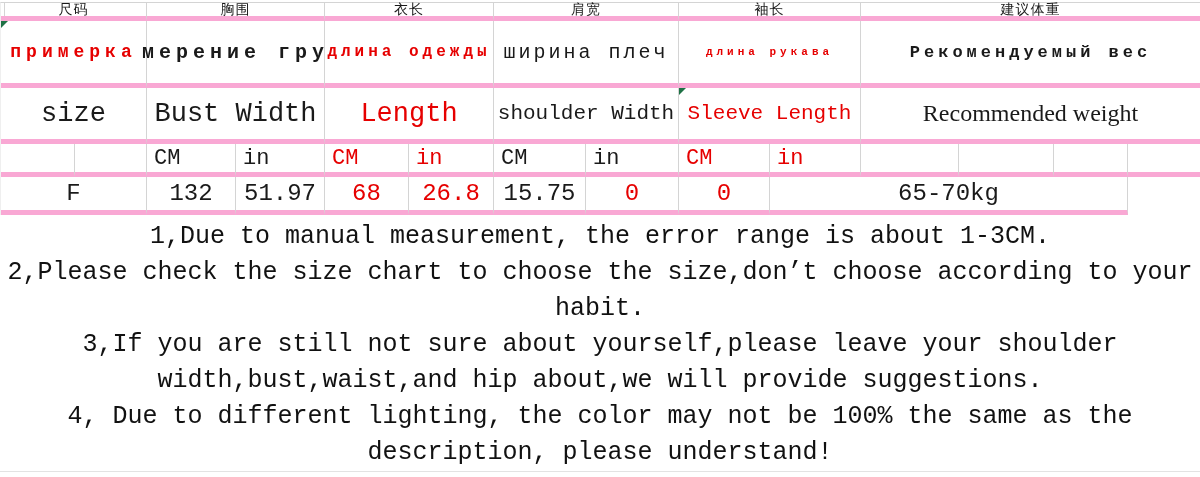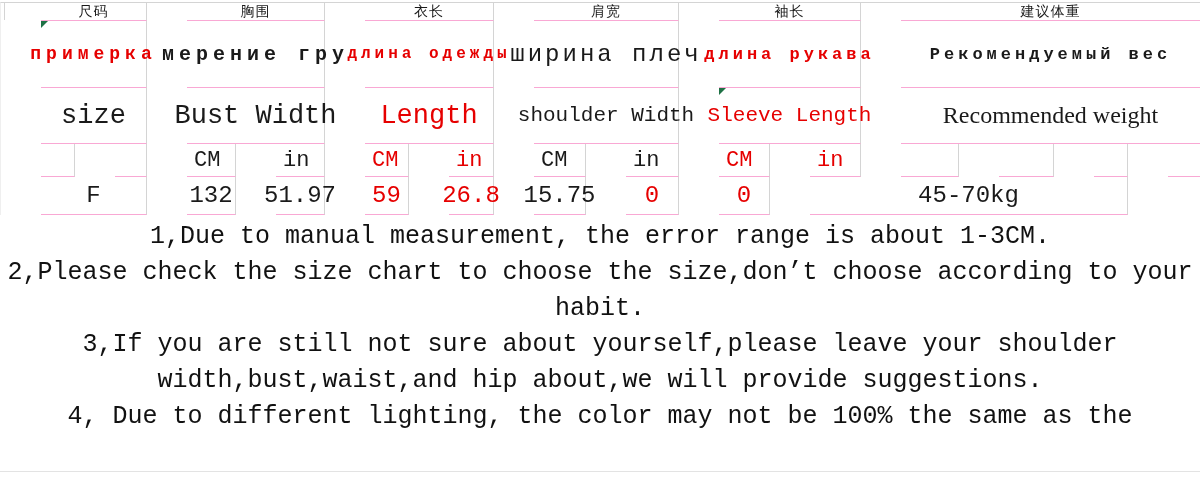--- a/index.html
+++ b/index.html
@@ -3,34 +3,34 @@
 <meta charset="utf-8">
 <style>
   html,body{margin:0;padding:0;background:#fff;}
   #stage{position:relative;width:1200px;height:477px;background:#fff;overflow:hidden;
          font-family:"Liberation Mono","DejaVu Sans Mono",monospace;color:#1a1a1a;}
   
   .tbl{position:absolute;left:0;top:2px;width:1199px;display:grid;
        grid-template-columns:74px 72px 89px 89px 84px 85px 92px 93px 91px 91px 98px 95px 74px 73px;
        grid-template-rows:18px 67px 56px 33px 38px;
        border-top:1px solid #d4d4d4;border-left:1px solid #efefef;}
-  .cell{border-right:1px solid #d4d4d4;border-bottom:1px solid #f9a8d4;
+  .cell{border-right:1px solid #d4d4d4;border-bottom:5px solid #f9a8d4;
         display:flex;align-items:center;justify-content:center;
-        white-space:nowrap;overflow:visible;box-sizing:border-box;position:relative;margin-left:40px;}
+        white-space:nowrap;overflow:visible;box-sizing:border-box;position:relative;}
   .left{justify-content:flex-start;padding-left:7px;}
   
   .sp2{grid-column:span 2;} .sp4{grid-column:span 4;}
   
   .cn{font-size:14px;font-family:"Liberation Sans","DejaVu Sans",sans-serif;letter-spacing:1px;}
   .ru{font-weight:bold;}
   .ru-size{font-size:18px;letter-spacing:5px;}
   .ru-bust{font-size:20px;letter-spacing:5px;}
   .ru-len{font-size:16px;letter-spacing:4px;}
-  .ru-sho{font-size:24px;letter-spacing:3px;font-weight:normal;}
-  .ru-slv{font-size:17px;letter-spacing:4px;}
+  .ru-sho{font-size:20px;letter-spacing:3px;font-weight:normal;}
+  .ru-slv{font-size:11px;letter-spacing:4px;}
   .ru-wgt{font-size:17px;letter-spacing:4px;}
   .en-lg{font-size:27px;text-align:center;}
   .en-md{font-size:24px;font-family:Liberation Serif, serif;}
   .en-sm{font-size:21px;}
   .unit{font-size:22px;text-align:center;}
   .val{font-size:24px;}
   .red{color:#e60000;}
   
   .tri{position:absolute;width:0;height:0;
        border-top:7px solid #1e7145;border-right:7px solid transparent;}
@@ -83,31 +83,32 @@
     <div class="cell unit left red">CM</div>
     <div class="cell unit left red">in</div>
     <div class="cell"></div>
     <div class="cell"></div>
     <div class="cell"></div>
     <div class="cell"></div>
 
     <div class="cell val sp2">F</div>
     <div class="cell val">132</div>
     <div class="cell val">51.97</div>
-    <div class="cell val red">59</div>
+    <div class="cell val red">68</div>
     <div class="cell val red">26.8</div>
     <div class="cell val">15.75</div>
     <div class="cell val red">0</div>
     <div class="cell val red">0</div>
-    <div class="cell val sp4">45-70kg</div>
+    <div class="cell val sp4">65-70kg</div>
 
   </div>
 
   <div class="notes">
     <div class="note-line">1,Due to manual measurement, the error range is about 1-3CM.</div>
     <div class="note-line">2,Please check the size chart to choose the size,don’t choose according to your</div>
     <div class="note-line">habit.</div>
     <div class="note-line">3,If you are still not sure about yourself,please leave your shoulder</div>
     <div class="note-line">width,bust,waist,and hip about,we will provide suggestions.</div>
     <div class="note-line">4, Due to different lighting, the color may not be 100% the same as the</div>
+    <div class="note-line">description, please understand!</div>
   </div>
 
 </div>
 
 </body></html>

